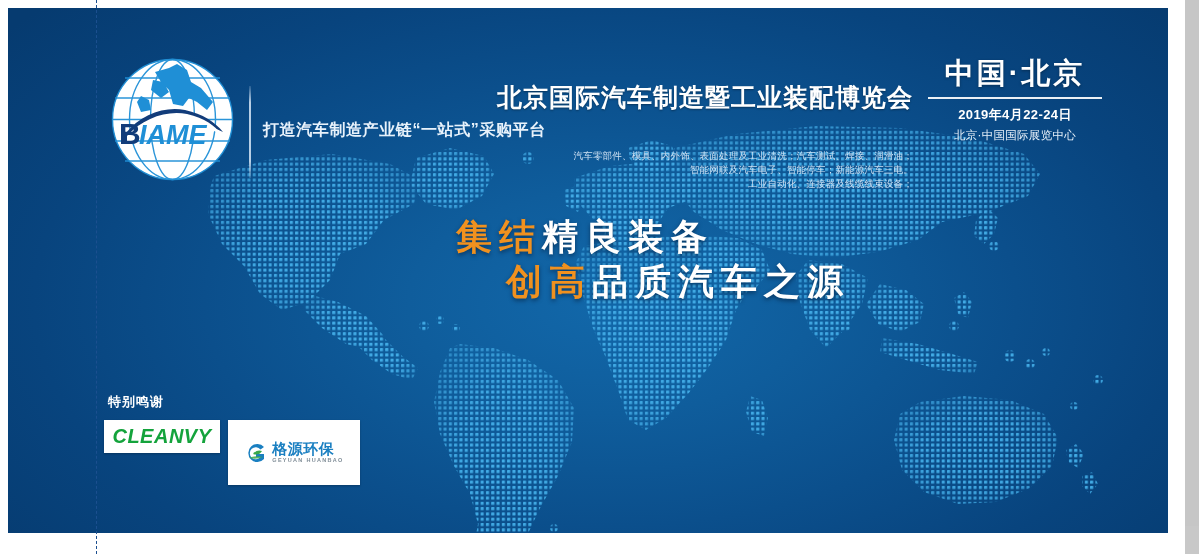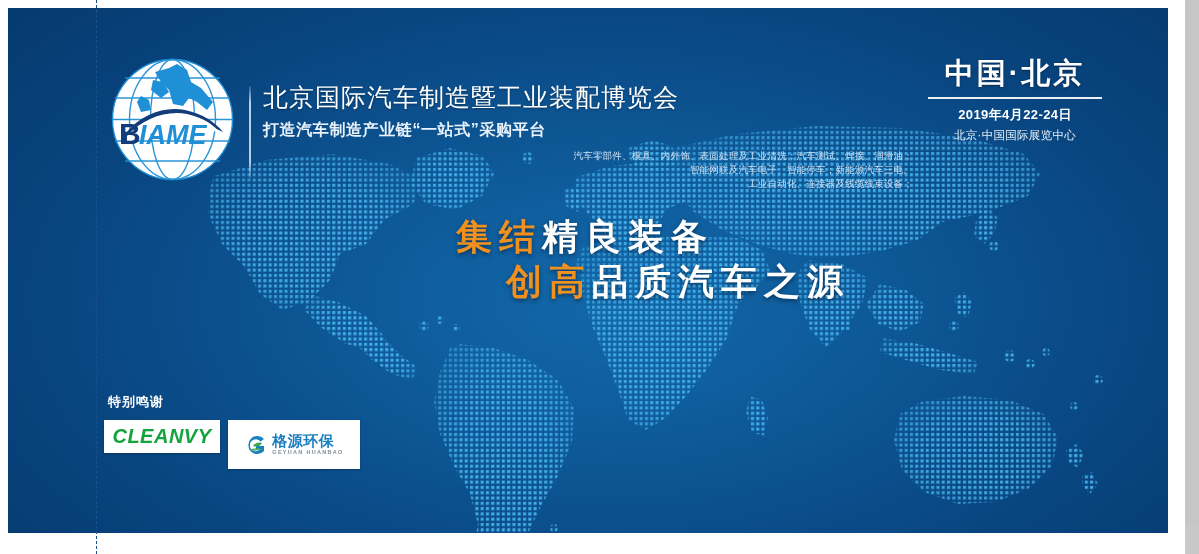--- a/index.html
+++ b/index.html
@@ -27,22 +27,22 @@
          border-left:1px dashed #1b4f8f;z-index:40;}
 
   
   .logo{position:absolute;left:103px;top:48px;width:123px;height:127px;z-index:20;}
   .logo svg{display:block;}
 
   .vrule{position:absolute;left:241px;top:78px;width:2px;height:92px;
          background:linear-gradient(180deg,rgba(210,228,245,.15),rgba(214,230,246,.85) 18%,rgba(214,230,246,.85) 82%,rgba(210,228,245,.15));z-index:20;}
 
   .head-text{position:absolute;left:255px;top:74px;width:650px;z-index:20;}
-  .h-title{font-size:25px;line-height:30px;font-weight:normal;color:#ffffff;letter-spacing:1px;
-           text-shadow:0 1px 2px rgba(0,0,0,.35);white-space:nowrap;}
+  .h-title{font-size:25px;line-height:30px;font-weight:bold;color:#ffffff;letter-spacing:1px;
+           text-shadow:0 1px 2px rgba(0,0,0,.35);white-space:nowrap;text-align:right;}
   .h-sub{margin-top:8px;font-size:16px;line-height:20px;font-weight:bold;color:#e8f2fb;letter-spacing:.6px;white-space:nowrap;}
   .h-desc{margin-top:9px;font-size:9.5px;line-height:14px;color:#cfe2f4;letter-spacing:.2px;text-align:right;}
   .h-desc div{white-space:nowrap;}
 
   
   .right-block{position:absolute;right:58px;top:48px;width:190px;text-align:center;z-index:20;}
   .rb-title{font-size:29px;line-height:34px;font-weight:bold;color:#ffffff;letter-spacing:3px;
             text-shadow:0 1px 3px rgba(0,0,0,.35);white-space:nowrap;}
   .rb-line{height:2px;background:#ffffff;margin:7px auto 6px;width:174px;opacity:.92;}
   .rb-date{font-size:13px;line-height:20px;font-weight:bold;color:#ffffff;letter-spacing:.4px;white-space:nowrap;}
@@ -62,21 +62,21 @@
   .org-list{margin-top:22px;}
   .org-list div{font-size:13.5px;line-height:23px;color:#ffffff;letter-spacing:.5px;white-space:nowrap;}
 
   .thanks{position:absolute;left:100px;top:385px;z-index:25;}
   .thanks-label{font-size:13px;font-weight:bold;color:#ffffff;letter-spacing:1px;white-space:nowrap;}
 
   .logo-row{position:absolute;left:96px;top:412px;display:flex;gap:8px;z-index:25;}
   .logo-card{background:#ffffff;display:flex;align-items:center;justify-content:center;
              box-shadow:0 1px 2px rgba(0,0,0,.25);}
   .card-cleanvy{width:116px;height:33px;}
-  .card-geyuan{width:124px;height:33px;padding:8px 4px;}
+  .card-geyuan{width:124px;height:33px;padding:16px 4px;}
   .cleanvy-txt{font-family:"Liberation Sans",sans-serif;font-style:italic;font-weight:bold;
                font-size:20px;letter-spacing:.5px;color:#14a33c;}
   .geyuan{display:flex;align-items:center;gap:4px;}
   .geyuan-mark{width:24px;height:24px;flex:none;}
   .geyuan-txt{display:flex;flex-direction:column;line-height:1;}
   .geyuan-cn{font-size:15px;font-weight:bold;color:#1a7fc1;letter-spacing:.5px;}
   .geyuan-en{font-size:5.5px;font-weight:bold;color:#7f8c96;letter-spacing:1.3px;margin-top:2px;}
 </style>
 </head>
 <body>

